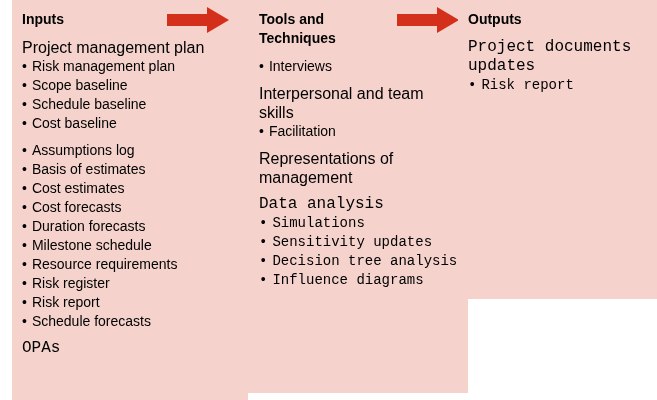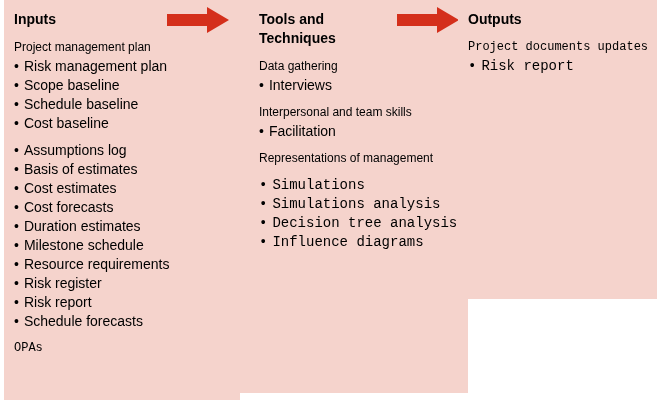--- a/index.html
+++ b/index.html
@@ -15,37 +15,37 @@
     height: 400px;
     background: #ffffff;
     overflow: hidden;
   }
   .column {
     position: absolute;
     top: 0;
     background: #f5d3cc;
     box-sizing: border-box;
   }
-  #col-0 { left: 4px;    width: 236px; height: 400px; }
+  #col-0 { left: 12px;    width: 236px; height: 400px; }
   #col-1 { left: 229px; width: 239px; height: 393px; padding-left: 20px; }
   #col-2 { left: 458px; width: 199px; height: 299px; }
   .col-inner {
     padding: 8px 8px 0 10px;
   }
   .col-title {
     font-size: 14px;
     font-weight: bold;
     line-height: 19px;
     white-space: pre-line;
     margin: 2px 0 9px 0;
   }
   .group { margin-bottom: 8px; }
   .group:last-child { margin-bottom: 0; font-family: Liberation Mono, monospace; }
   .group-header {
-    font-size: 12px;
+    font-size: 16px;
     line-height: 19px;
   }
   .item {
     font-size: 14px;
     line-height: 19px;
     display: flex;
     align-items: flex-start;
   }
   .bullet {
     flex: 0 0 auto;
@@ -119,21 +119,21 @@
             <div class="item">
               <span class="bullet">•</span>
               <span class="item-label">Cost estimates</span>
             </div>
             <div class="item">
               <span class="bullet">•</span>
               <span class="item-label">Cost forecasts</span>
             </div>
             <div class="item">
               <span class="bullet">•</span>
-              <span class="item-label">Duration estimates</span>
+              <span class="item-label">Duration forecasts</span>
             </div>
             <div class="item">
               <span class="bullet">•</span>
               <span class="item-label">Milestone schedule</span>
             </div>
             <div class="item">
               <span class="bullet">•</span>
               <span class="item-label">Resource requirements</span>
             </div>
             <div class="item">
@@ -160,44 +160,44 @@
     <div class="shaft"></div>
     <div class="head"></div>
   </div>
 
   <div class="column" id="col-1">
     <div class="col-inner">
       <div class="col-title">Tools and
 Techniques</div>
       <div class="col-body">
           <div class="group">
-            <div class="group-header">Data gathering</div>
             <div class="item">
               <span class="bullet">•</span>
               <span class="item-label">Interviews</span>
             </div>
           </div>
           <div class="group">
             <div class="group-header">Interpersonal and team skills</div>
             <div class="item">
               <span class="bullet">•</span>
               <span class="item-label">Facilitation</span>
             </div>
           </div>
           <div class="group">
             <div class="group-header">Representations of management</div>
           </div>
           <div class="group">
+            <div class="group-header">Data analysis</div>
             <div class="item">
               <span class="bullet">•</span>
               <span class="item-label">Simulations</span>
             </div>
             <div class="item">
               <span class="bullet">•</span>
-              <span class="item-label">Simulations analysis</span>
+              <span class="item-label">Sensitivity updates</span>
             </div>
             <div class="item">
               <span class="bullet">•</span>
               <span class="item-label">Decision tree analysis</span>
             </div>
             <div class="item">
               <span class="bullet">•</span>
               <span class="item-label">Influence diagrams</span>
             </div>
           </div>

